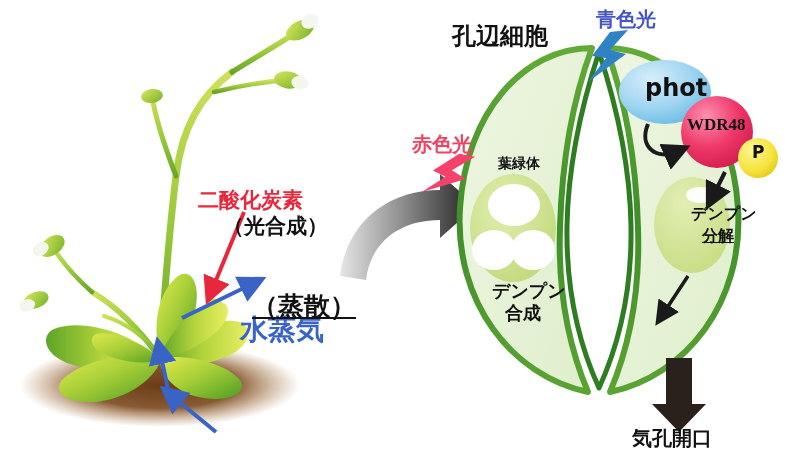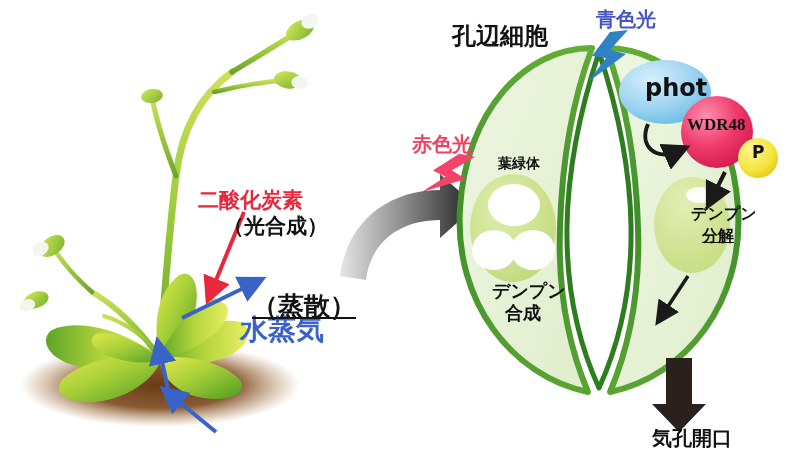--- a/index.html
+++ b/index.html
@@ -27,21 +27,21 @@
 
   .t-guard{left:452px;top:23px;font-size:24px;}
   .t-blue{left:596px;top:8px;font-size:20px;}
   .t-red{left:412px;top:133px;font-size:20px;}
   .t-chloro{left:498px;top:155px;font-size:14px;text-align:right;}
   .t-starchsyn{left:492px;top:281px;font-size:18px;}
   .t-starchsyn2{left:505px;top:303px;font-size:18px;}
   .t-deg1{left:691px;top:205px;font-size:16px;}
   .t-deg2{left:702px;top:227px;font-size:16px;text-decoration:underline;}
   .t-sugar{left:647px;top:322px;font-size:17px;}
-  .t-open{left:652px;top:427px;font-size:20px;}
+  .t-open{left:632px;top:427px;font-size:20px;}
 
   .t-phot{left:645px;top:75px;font-size:24px;color:#111;font-weight:700;}
   .t-wdr{left:687px;top:115px;font-size:17px;color:#111;font-weight:800;font-family:Liberation Serif, serif;}
   .t-p{left:752px;top:143px;font-size:17px;color:#111;font-weight:800;}
 </style>
 </head>
 <body>
 
 <div class="stage">
 

